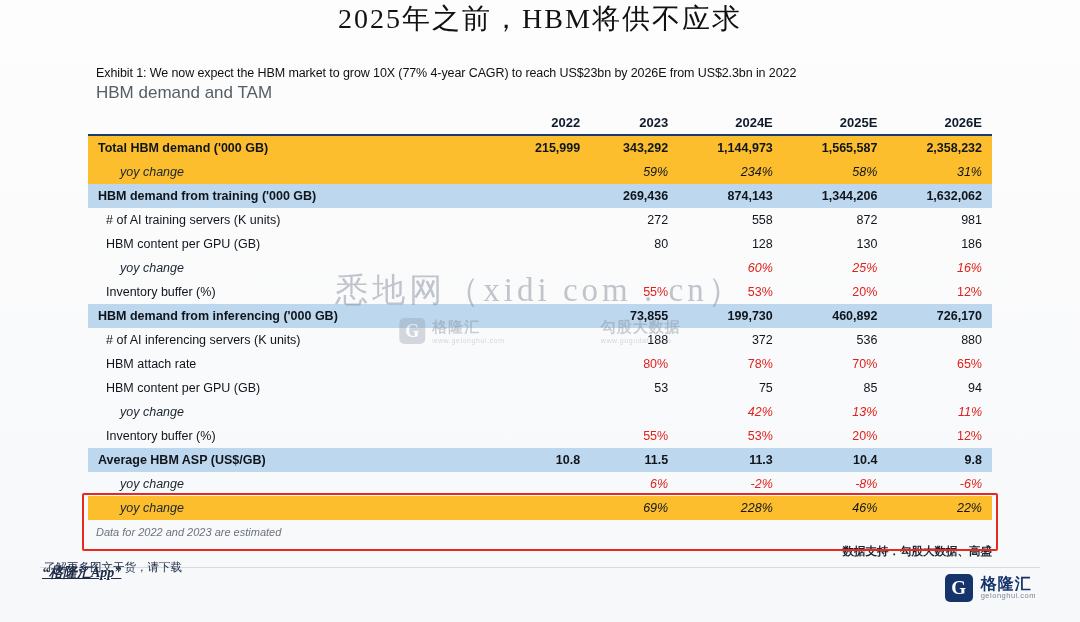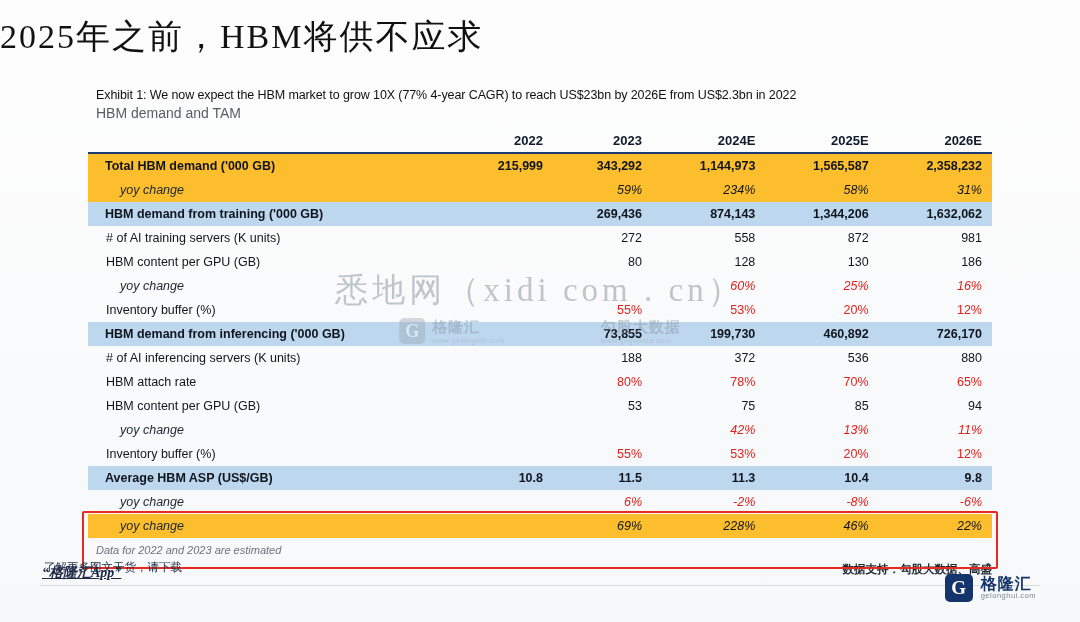--- a/index.html
+++ b/index.html
@@ -8,38 +8,37 @@
     background:#ffffff;
     font-family:"Liberation Sans", sans-serif;
     overflow:hidden;
     position:relative;
   }
   .page{
     position:absolute;inset:0;
     background:linear-gradient(180deg,#fdfdfd 0%, #f7f8fa 100%);
   }
   .title{
-    text-align:left;
-    font-family:"Liberation Serif", serif;
-    font-size:34px;
+    text-align:center;
+    font-family:"Liberation Serif", serif;
+    font-size:28px;
     letter-spacing:2px;
     color:#111111;
-    padding-top:14px;
     font-weight:400;
   }
   .exhibit{
     margin:28px 0 0 96px;
     font-size:12.5px;
     font-weight:normal;
     color:#101010;
     letter-spacing:-0.1px;
   }
   .subcap{
     margin:3px 0 0 96px;
-    font-size:14px;
+    font-size:17px;
     color:#555e66;
   }
   .tablewrap{
     position:relative;
     margin:9px 88px 0 88px;
   }
   table{
     border-collapse:collapse;
     width:100%;
     font-size:12.5px;
@@ -58,21 +57,21 @@
   tbody td{
     text-align:right;
     padding:3px 10px 3px 0;
     white-space:nowrap;
     height:18px;
   }
   tbody td.lbl{
     text-align:left;
     padding-left:10px;
   }
-  tr.bold td{font-weight:bold;padding-left:17px;}
+  tr.bold td{font-weight:bold;}
   tr.blue td{background:#bdd7ee;}
   tr.orange td{background:#fcbe2c;}
   tr.italic td{font-style:italic;}
   tr.italic td.lbl{padding-left:32px;font-style:italic;color:#1b2530;}
   tr.sub td.lbl{padding-left:18px;}
   td.red{color:#e0211c;}
   td.redi{color:#e0211c;font-style:italic;}
   .hl-box{
     position:absolute;
     left:-6px;

